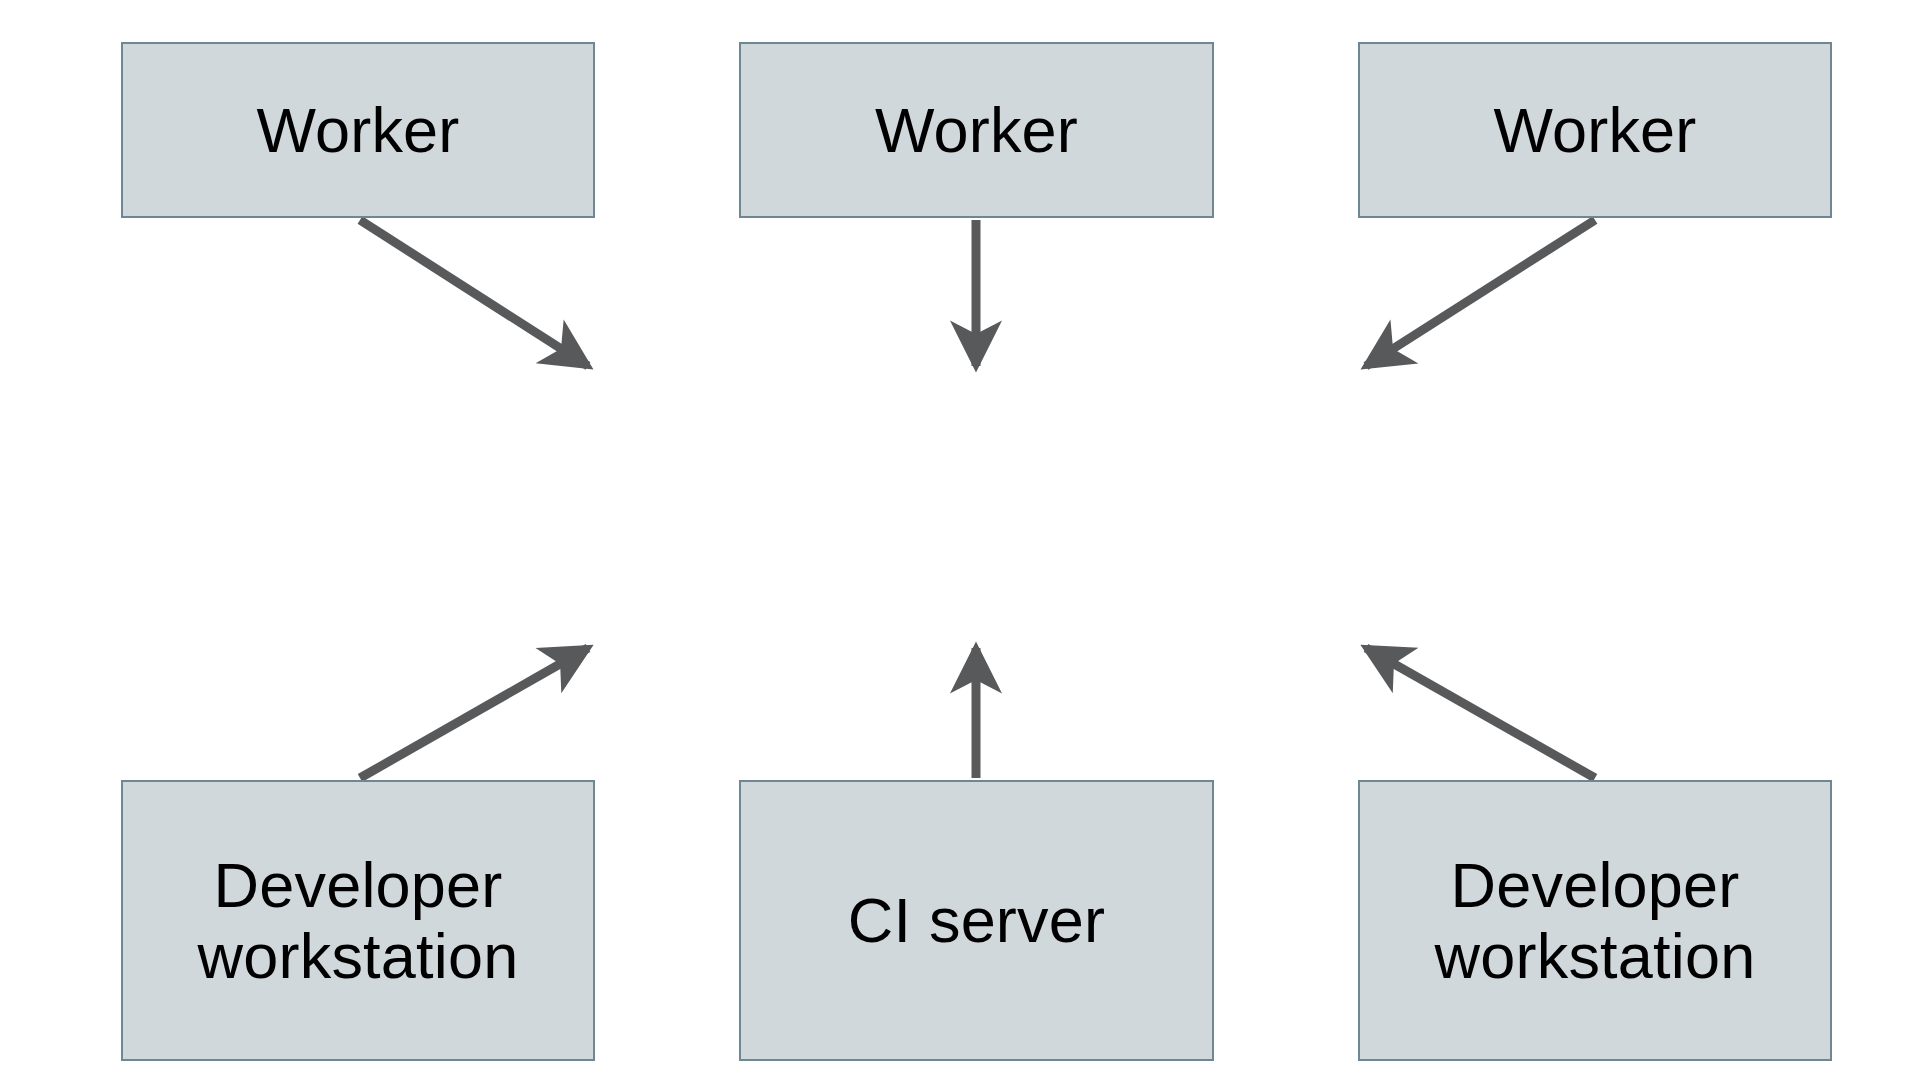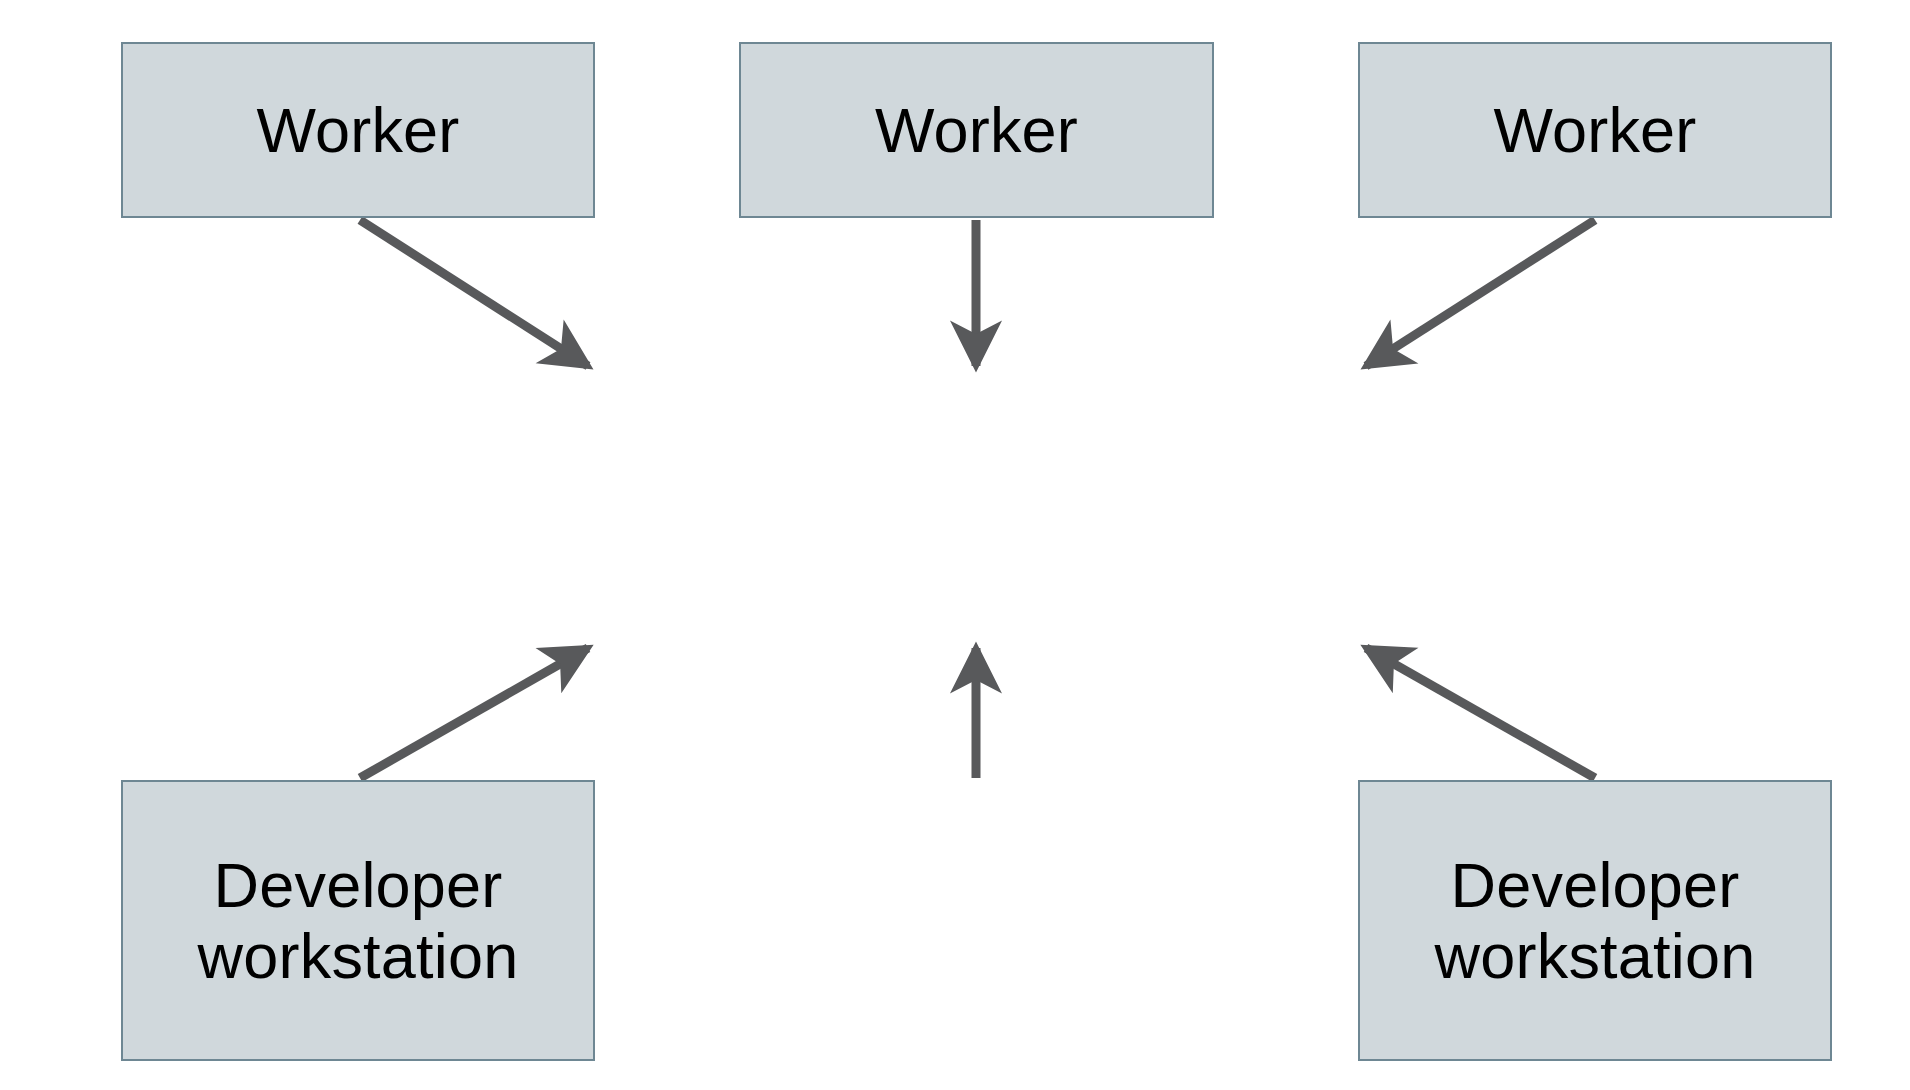--- a/index.html
+++ b/index.html
@@ -102,19 +102,22 @@
   <div class="node" id="node-worker-3">
     <span class="node-label">Worker</span>
   </div>
 
 
   <div class="node" id="node-dev-workstation-1">
     <span class="node-label">Developer
 workstation</span>
   </div>
 
+  <div class="node" id="node-ci-server">
+    <span class="node-label">CI server</span>
+  </div>
 
   <div class="node" id="node-dev-workstation-2">
     <span class="node-label">Developer
 workstation</span>
   </div>
 
 </div>
 
 </body></html>

